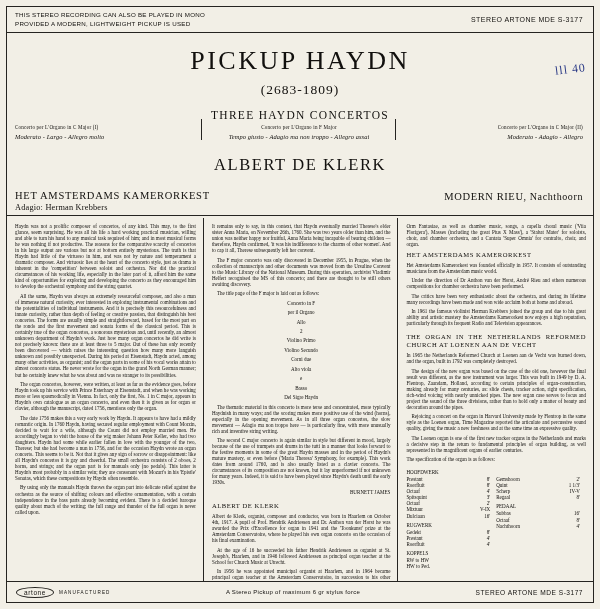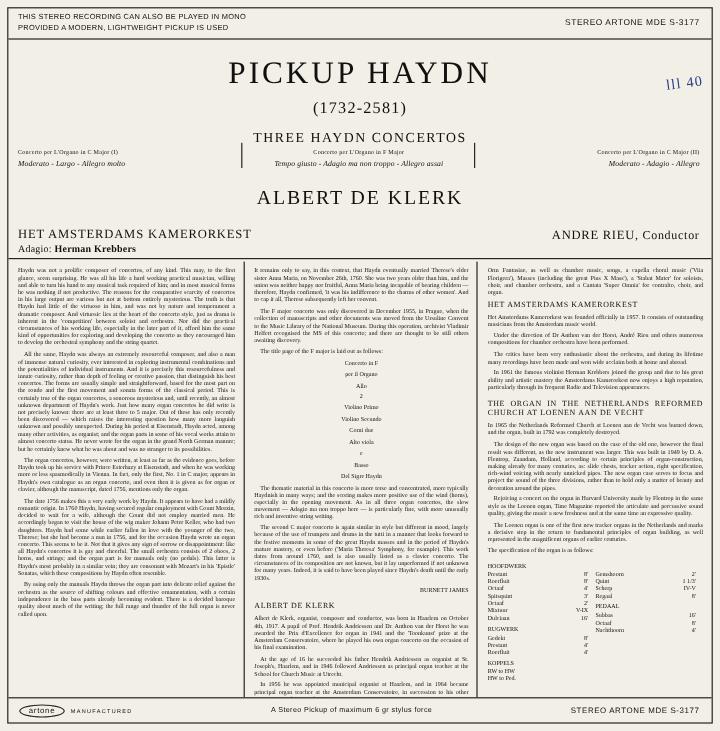--- a/index.html
+++ b/index.html
@@ -100,21 +100,21 @@
     box-sizing:border-box;
   }
   .ensemble-name{
     position:absolute;left:8px;top:0;
     font-size:10.5px;letter-spacing:.7px;
   }
   .leader{
     position:absolute;left:8px;top:13px;
     font-size:8.3px;letter-spacing:.2px;
   }
-  .leader b{font-weight:bold;text-align:center;}
+  .leader b{font-weight:normal;text-align:center;}
   .conductor{
     position:absolute;right:10px;top:1px;
     font-size:10px;letter-spacing:.6px;
   }
   .conductor .name{font-size:10.5px;}
 
   
   .body{
     position:absolute;left:7px;right:7px;top:218px;bottom:28px;
     display:flex;
@@ -214,21 +214,21 @@
       <div>THIS STEREO RECORDING CAN ALSO BE PLAYED IN MONO</div>
       <div>PROVIDED A MODERN, LIGHTWEIGHT PICKUP IS USED</div>
     </div>
     <div class="right">STEREO ARTONE MDE S-3177</div>
   </div>
 
   <div class="mark">lll 40</div>
 
   <div class="masthead">
     <div class="composer">PICKUP HAYDN</div>
-    <div class="dates">(1732-2581)</div>
+    <div class="dates">(2683-1809)</div>
     <div class="worktitle">THREE HAYDN CONCERTOS</div>
   </div>
 
   <div class="concerti">
     <div class="col c1">
       <div>Concerto per L'Organo in C Major (I)</div>
       <div class="tempi">Moderato - Largo - Allegro molto</div>
     </div>
     <div class="col c2">
       <div>Concerto per L'Organo in F Major</div>
@@ -242,21 +242,21 @@
 
   <div class="performer">ALBERT DE KLERK</div>
 
   <div class="ensemble-row">
     <div class="ensemble-name">HET AMSTERDAMS KAMERORKEST</div>
     <div class="leader">
       <span>Adagio:</span>
       <b>Herman Krebbers</b>
     </div>
     <div class="conductor">
-      <span class="name">ANDRE RIEU</span><span>, Conductor</span>
+      <span class="name">MODERN RIEU</span><span>, Nachthoorn</span>
     </div>
   </div>
 
   <div class="body">
 
     <div class="col c1">
       <p class="noind">Haydn was not a prolific composer of concertos, of any kind. This may, to the first glance, seem surprising. He was all his life a hard working practical musician, willing and able to turn his hand to any musical task required of him; and in most musical forms he was nothing if not productive. The reasons for the comparative scarcity of concertos in his large output are various but not at bottom entirely mysterious. The truth is that Haydn had little of the virtuoso in him, and was not by nature and temperament a dramatic composer. And virtuosic lies at the heart of the concerto style, just as drama is inherent in the 'competition' between soloist and orchestra. Nor did the practical circumstances of his working life, especially in the later part of it, afford him the same kind of opportunities for exploring and developing the concerto as they encouraged him to develop the orchestral symphony and the string quartet.</p>
       <p>All the same, Haydn was always an extremely resourceful composer, and also a man of immense natural curiosity, ever interested in exploring instrumental combinations and the potentialities of individual instruments. And it is precisely this resourcefulness and innate curiosity, rather than depth of feeling or creative passion, that distinguish his best concertos. The forms are usually simple and straightforward, based for the most part on the rondo and the first movement and sonata forms of the classical period. This is certainly true of the organ concertos, a sonorous mysterious and, until recently, an almost unknown department of Haydn's work. Just how many organ concertos he did write is not precisely known: there are at least three to 5 major. Out of these has only recently been discovered — which raises the interesting question how many more languish unknown and possibly unexpected. During his period at Eisenstadt, Haydn acted, among many other activities, as organist; and the organ parts in some of his vocal works attain to almost concerto status. He never wrote for the organ in the grand North German manner; but he certainly knew what he was about and was no stranger to its possibilities.</p>
       <p>The organ concertos, however, were written, at least as far as the evidence goes, before Haydn took up his service with Prince Esterhazy at Eisenstadt, and when he was working more or less spasmodically in Vienna. In fact, only the first, No. 1 in C major, appears in Haydn's own catalogue as an organ concerto, and even then it is given as for organ or clavier, although the manuscript, dated 1756, mentions only the organ.</p>
       <p>The date 1756 makes this a very early work by Haydn. It appears to have had a mildly romantic origin. In 1760 Haydn, having secured regular employment with Count Morzin, decided to wait for a wife, although the Count did not employ married men. He accordingly began to visit the house of the wig maker Johann Peter Keller, who had two daughters. Haydn had some while earlier fallen in love with the younger of the two, Therese; but she had become a nun in 1756, and for the occasion Haydn wrote an organ concerto. This seems to be it. Not that it gives any sign of sorrow or disappointment: like all Haydn's concertos it is gay and cheerful. The small orchestra consists of 2 oboes, 2 horns, and strings; and the organ part is for manuals only (no pedals). This latter is Haydn's most probably in a similar vein; they are consonant with Mozart's in his 'Epistle' Sonatas, which these compositions by Haydn often resemble.</p>

